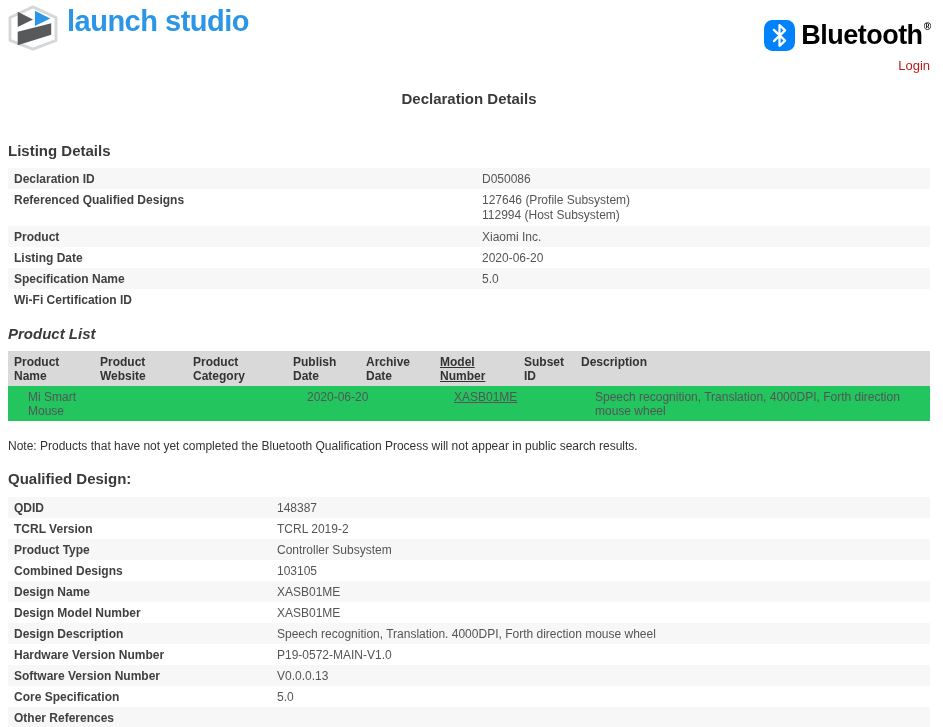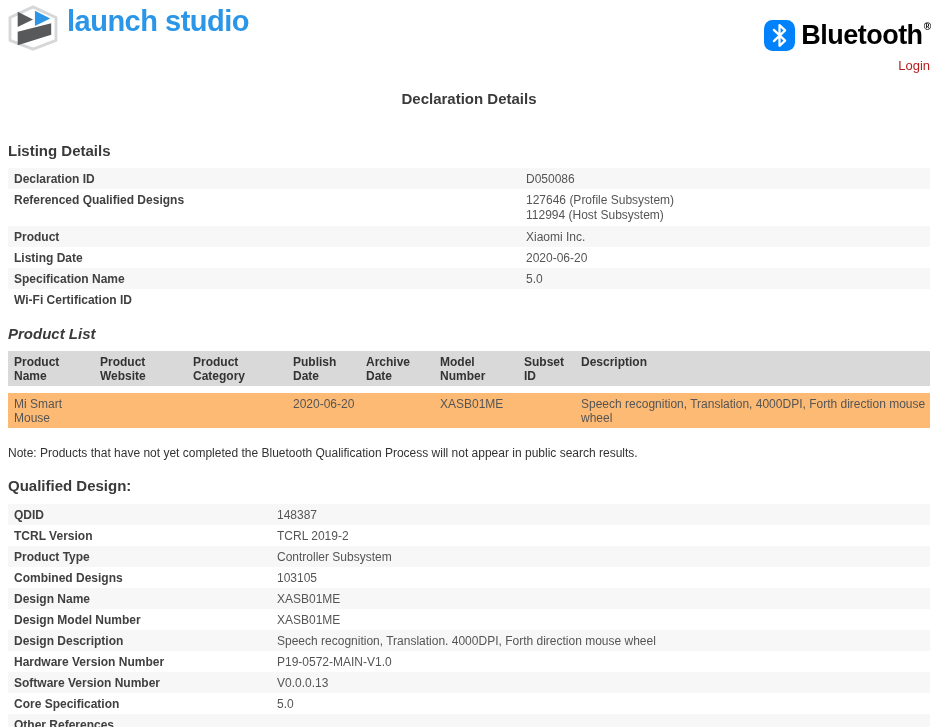--- a/index.html
+++ b/index.html
@@ -36,33 +36,33 @@
   .h-listing { margin-top: 35px; }
   .h-product { margin-top: 15px; font-style: italic; }
   .h-qd      { margin-top: 17px; }
 
   
   .detail-table { margin-top: 9px; }
   .qd-table { margin-top: 10px; }
   .drow { display: flex; min-height: 21px; padding: 4px 6px 3px 6px; line-height: 14px; font-size: 12px; }
   .drow.striped { background: #f7f7f7; }
   .dlabel { font-weight: bold; color: #404040; flex-shrink: 0; }
-  .listing-table .dlabel { width: 512px; }
+  .listing-table .dlabel { width: 468px; }
   .qd-table .dlabel { width: 263px; }
   .dvalue { color: #555; flex: 1; }
   .dvalue .vline { line-height: 15px; }
 
   
   .ptable { margin-top: 9px; font-size: 12px; }
   .prow { display: flex; min-height: 21px; padding: 4px 0 3px 0; line-height: 14px; }
   .phead { background: #d9d9d9; font-weight: bold; color: #333; }
-  .pdata { background: #fdba74; color: #555; margin-top: 7px; }
+  .pdata { background: #22c55e; color: #555; margin-top: 0; padding-left: 14px; }
   .pcell { padding-left: 6px; flex-shrink: 0; }
   .c0 { width: 86px; } .c1 { width: 93px; } .c2 { width: 100px; }
-  .c3 { width: 73px; } .c4 { width: 74px; } .c5 { width: 84px; }
+  .c3 { width: 73px; } .c4 { width: 74px; } .c5 { width: 84px; text-decoration: underline; }
   .c6 { width: 57px; } .c7 { flex: 1; }
 
   .note { font-size: 12px; color: #333; margin: 18px 0 0 0; line-height: 14px; }
 </style>
 </head>
 <body>
 
 <header>
   <a class="logo">
     <span class="logo-icon">

